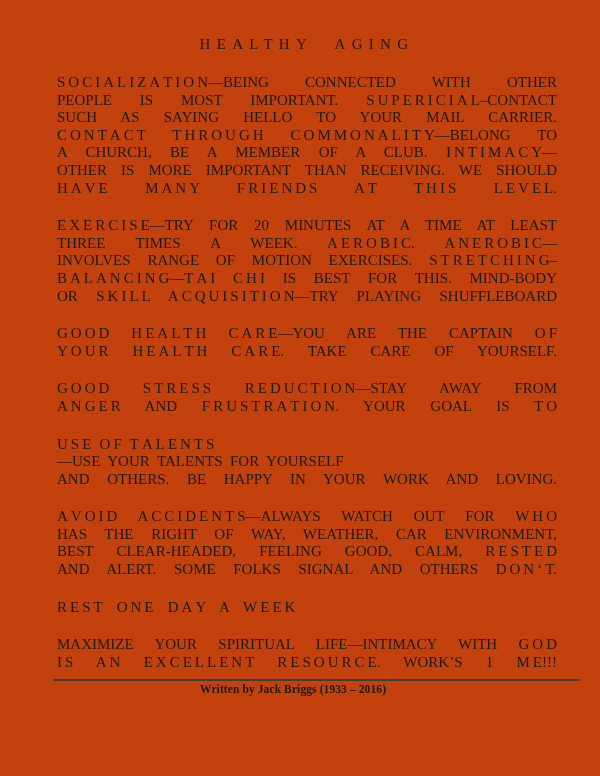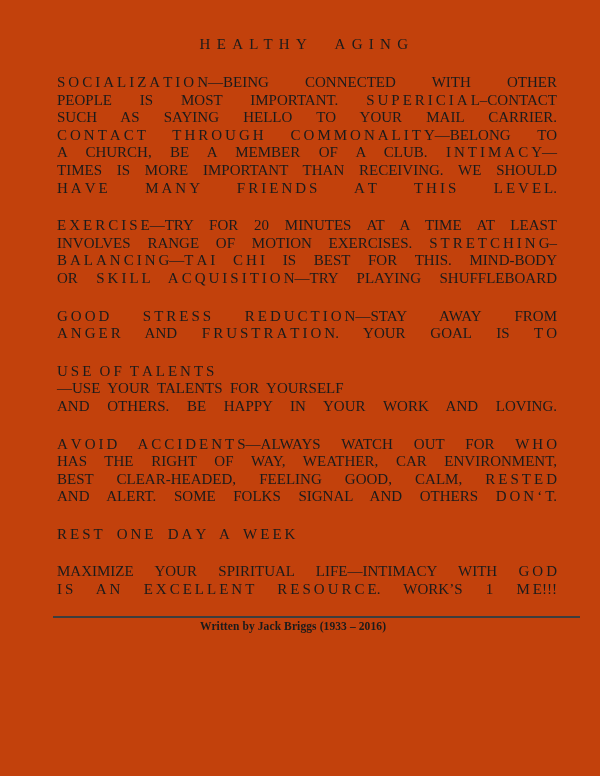--- a/index.html
+++ b/index.html
@@ -24,21 +24,21 @@
     letter-spacing: 0.42em;
     word-spacing: 0.85em;
   }
   .docbody {
     margin: 21px 0 0 57px;
     width: 500px;
     font-size: 15px;
     line-height: 17.6px;
   }
   .para { margin-bottom: 20px; }
-  .para:last-child { margin-bottom: 17px; }
+  .para:last-child { margin-bottom: 8px; }
   .line { min-height: 17.6px; }
   .line.j {
     text-align: justify;
     text-align-last: justify;
   }
   .footer {
     margin: 6px 0 0 53px;
     width: 527px;
     border-top: 2px solid #a3a3a3;
   }
@@ -56,28 +56,33 @@
 <div class="page" style="color: rgb(27, 27, 27); background: #c2410c;">
   <div class="title">HEALTHY AGING</div>
 
   <div class="docbody">
       <div class="para">
         <div class="line j">S O C I A L I Z A T I O N—BEING CONNECTED WITH OTHER</div>
         <div class="line j">PEOPLE IS MOST IMPORTANT. S U P E R I C I A L–CONTACT</div>
         <div class="line j">SUCH AS SAYING HELLO TO YOUR MAIL CARRIER.</div>
         <div class="line j">C O N T A C T T H R O U G H C O M M O N A L I T Y—BELONG TO</div>
         <div class="line j">A CHURCH, BE A MEMBER OF A CLUB. I N T I M A C Y—</div>
-        <div class="line j">TIMES IS MORE IMPORTANT THAN RECEIVING. WE SHOULD</div>
+        <div class="line j">OTHER IS MORE IMPORTANT THAN RECEIVING. WE SHOULD</div>
         <div class="line j">H A V E M A N Y F R I E N D S A T T H I S L E V E L.</div>
       </div>
       <div class="para">
         <div class="line j">E X E R C I S E—TRY FOR 20 MINUTES AT A TIME AT LEAST</div>
+        <div class="line j">THREE TIMES A WEEK. A E R O B I C. A N E R O B I C—</div>
         <div class="line j">INVOLVES RANGE OF MOTION EXERCISES. S T R E T C H I N G–</div>
         <div class="line j">B A L A N C I N G—T A I C H I IS BEST FOR THIS. MIND-BODY</div>
         <div class="line j">OR S K I L L A C Q U I S I T I O N—TRY PLAYING SHUFFLEBOARD</div>
+      </div>
+      <div class="para">
+        <div class="line j">G O O D H E A L T H C A R E—YOU ARE THE CAPTAIN O F</div>
+        <div class="line j">Y O U R H E A L T H C A R E. TAKE CARE OF YOURSELF.</div>
       </div>
       <div class="para">
         <div class="line j">G O O D S T R E S S R E D U C T I O N—STAY AWAY FROM</div>
         <div class="line j">A N G E R AND F R U S T R A T I O N. YOUR GOAL IS T O</div>
       </div>
       <div class="para">
         <div class="line" style="word-spacing: 0.3em; font-family: Liberation Serif, serif;">U S E O F T A L E N T S</div>
         <div class="line" style="word-spacing: 0.25em;">—USE YOUR TALENTS FOR YOURSELF</div>
         <div class="line j">AND OTHERS. BE HAPPY IN YOUR WORK AND LOVING.</div>
       </div>

